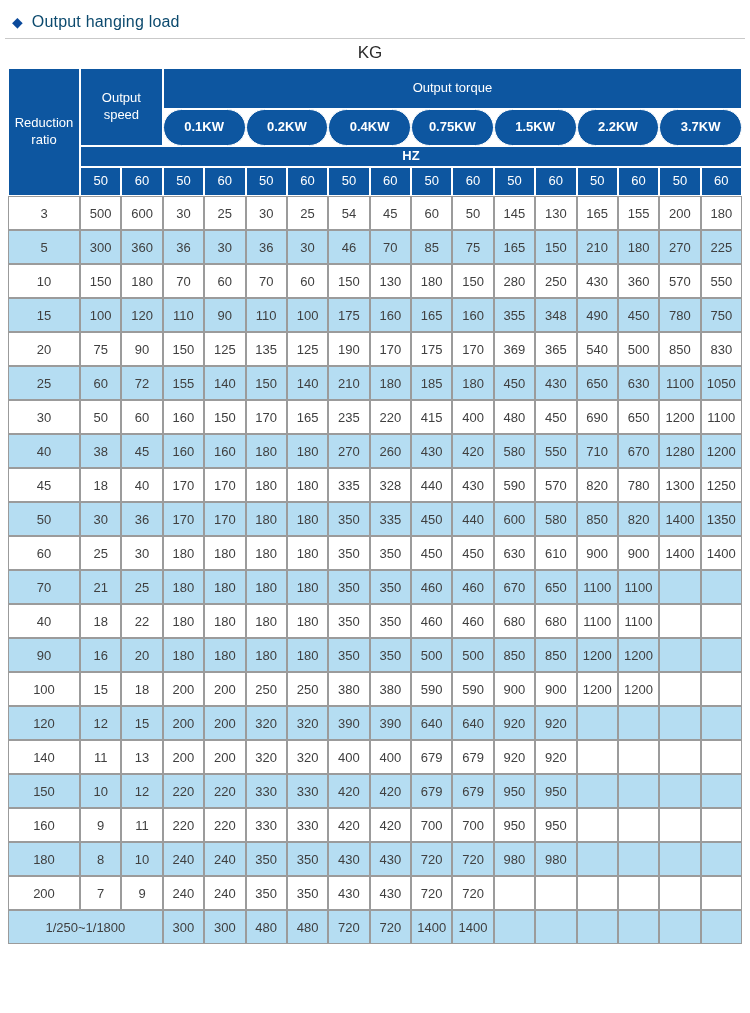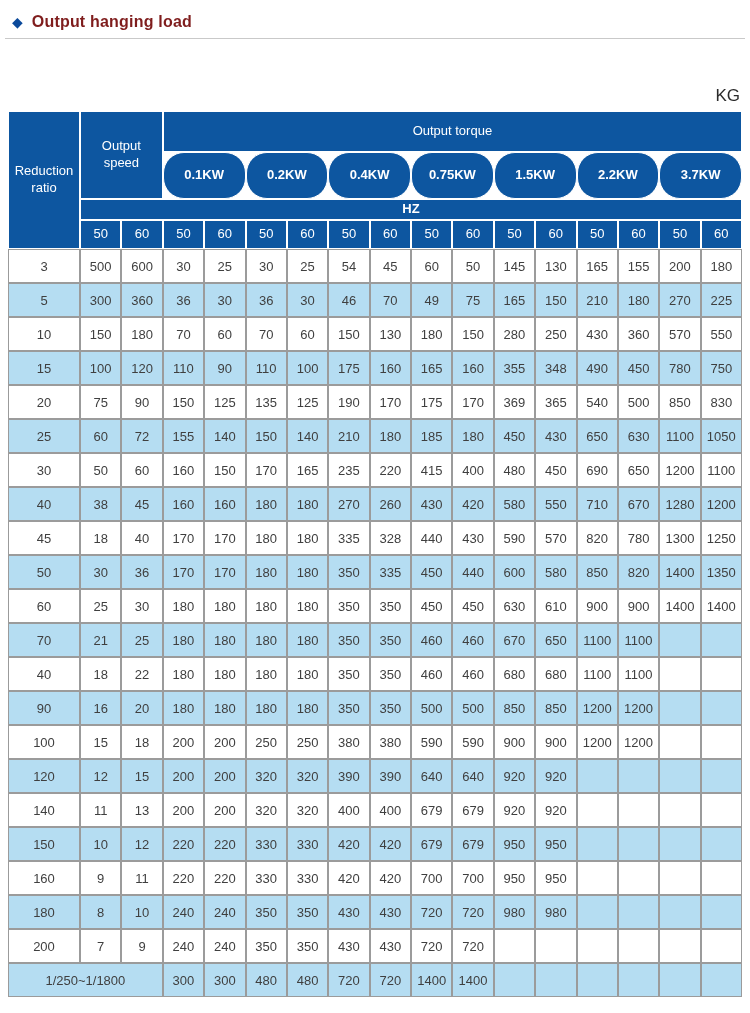--- a/index.html
+++ b/index.html
@@ -16,36 +16,35 @@
     align-items: center;
     gap: 9px;
     padding: 13px 12px 7px 12px;
   }
   .diamond {
     color: #0b4a9b;
     font-size: 14px;
     line-height: 1;
   }
   .page-title {
-    color: #7f1d1d;
-    font-weight: bold;
+    color: #0c4a6e;
+    font-weight: normal;
     font-size: 16px;
     letter-spacing: 0.2px;
   }
   .rule {
     border: none;
     border-top: 1px solid #c9c9c9;
     margin: 0 5px;
   }
   .unit-row {
-    text-align: right;
+    text-align: center;
     padding: 4px 10px 5px 0;
     font-size: 17px;
     color: #2b2b2b;
-    margin-top: 43px;
   }
   table.load-table {
     border-collapse: separate;
     border-spacing: 0;
     table-layout: fixed;
     width: 734px;
     margin: 0 8px;
   }
   col.ratio-col { width: 72px; }
   
@@ -53,21 +52,21 @@
     background: #0d56a0;
     color: #ffffff;
     border: 1px solid #ffffff;
     text-align: center;
     vertical-align: middle;
     font-size: 13px;
     padding: 0 2px;
     line-height: 1.3;
   }
   tr.hrow1 td { height: 41px; }
-  tr.hrow2 td { height: 47px; border-radius: 21px; }
+  tr.hrow2 td { height: 37px; border-radius: 21px; }
   tr.hrow3 td { height: 21px; }
   tr.hrow4 td { height: 29px; }
   thead td.kw-cell, thead td.hz-cell { font-weight: bold; }
   
   tbody td {
     background: #ffffff;
     border: 1px solid #9b9b9b;
     text-align: center;
     vertical-align: middle;
     height: 34px;
@@ -156,21 +155,21 @@
         <tr class="alt">
           <td>5</td>
           <td>300</td>
           <td>360</td>
           <td>36</td>
           <td>30</td>
           <td>36</td>
           <td>30</td>
           <td>46</td>
           <td>70</td>
-          <td>49</td>
+          <td>85</td>
           <td>75</td>
           <td>165</td>
           <td>150</td>
           <td>210</td>
           <td>180</td>
           <td>270</td>
           <td>225</td>
         </tr>
         <tr>
           <td>10</td>

